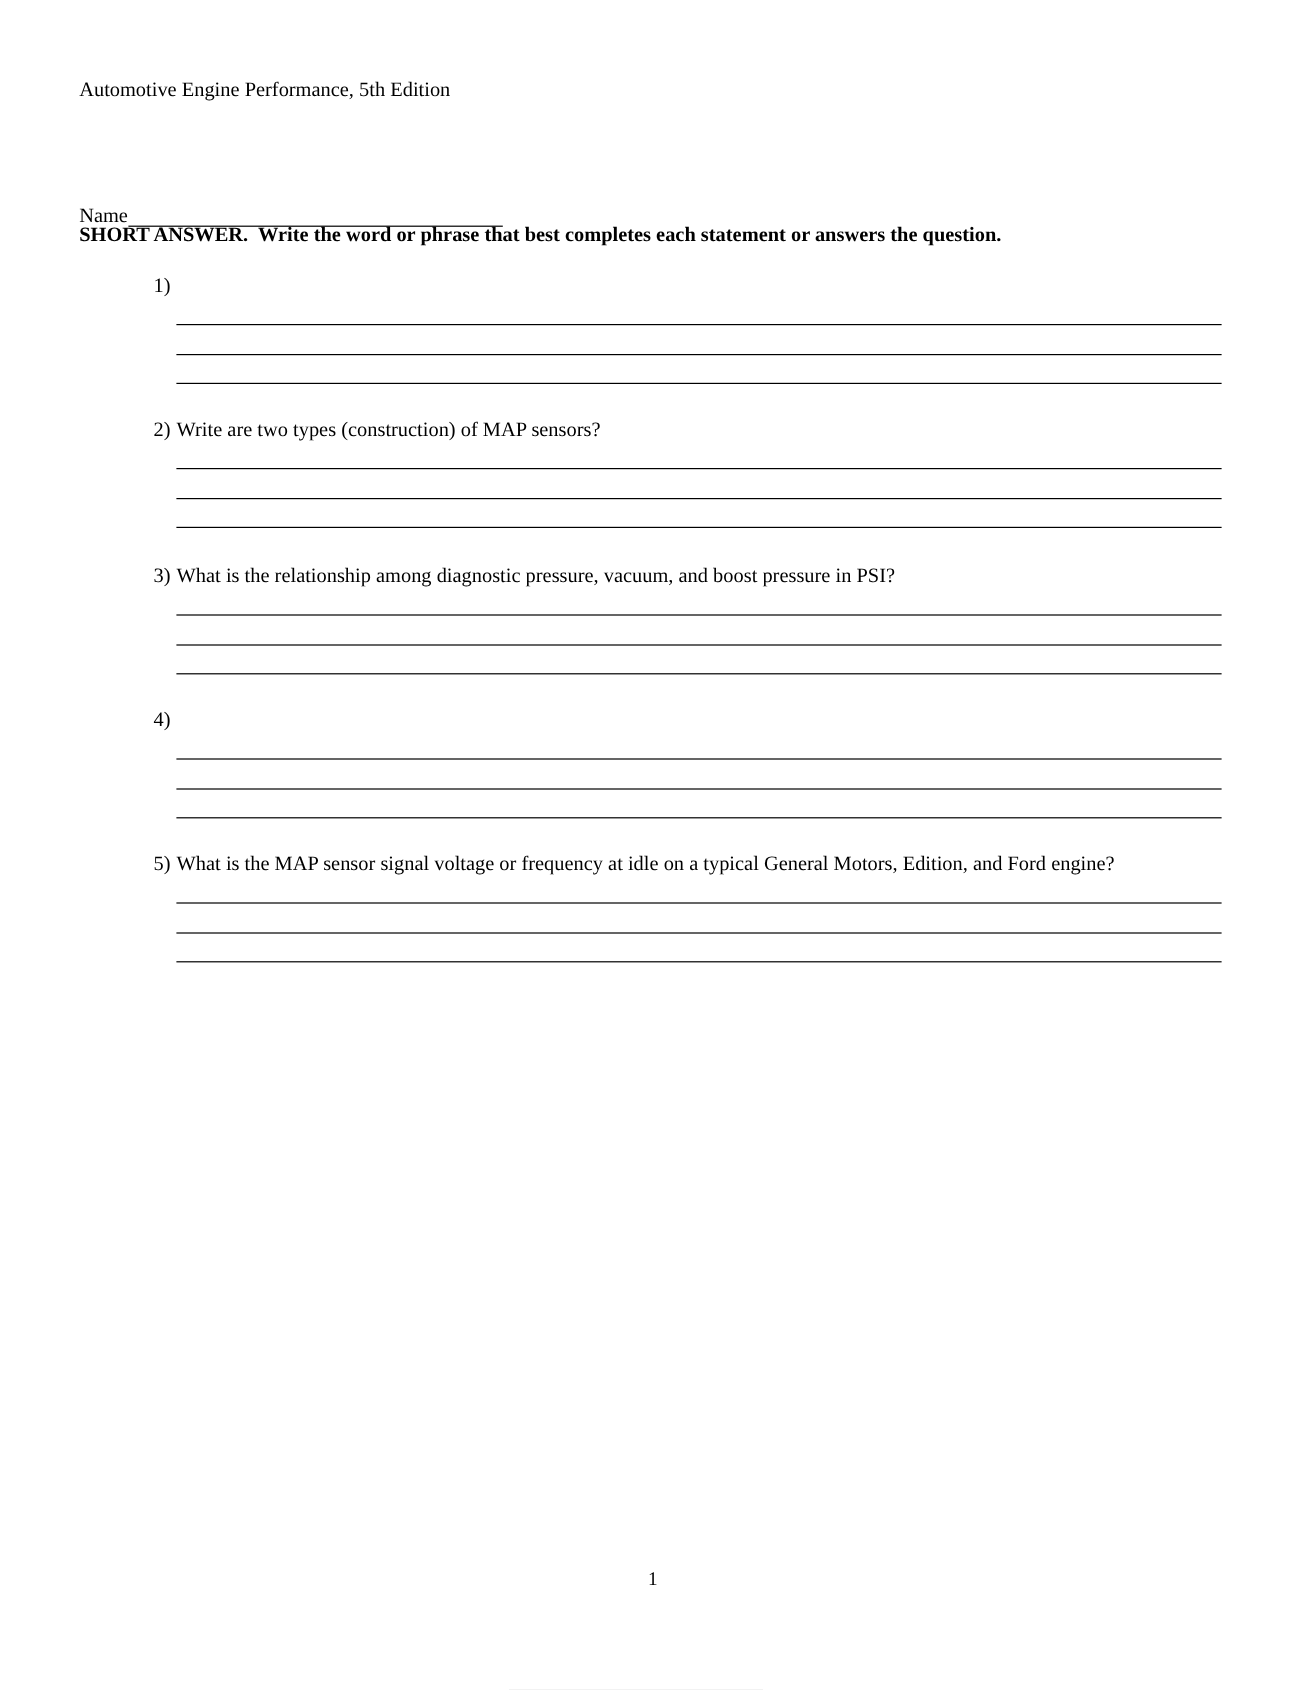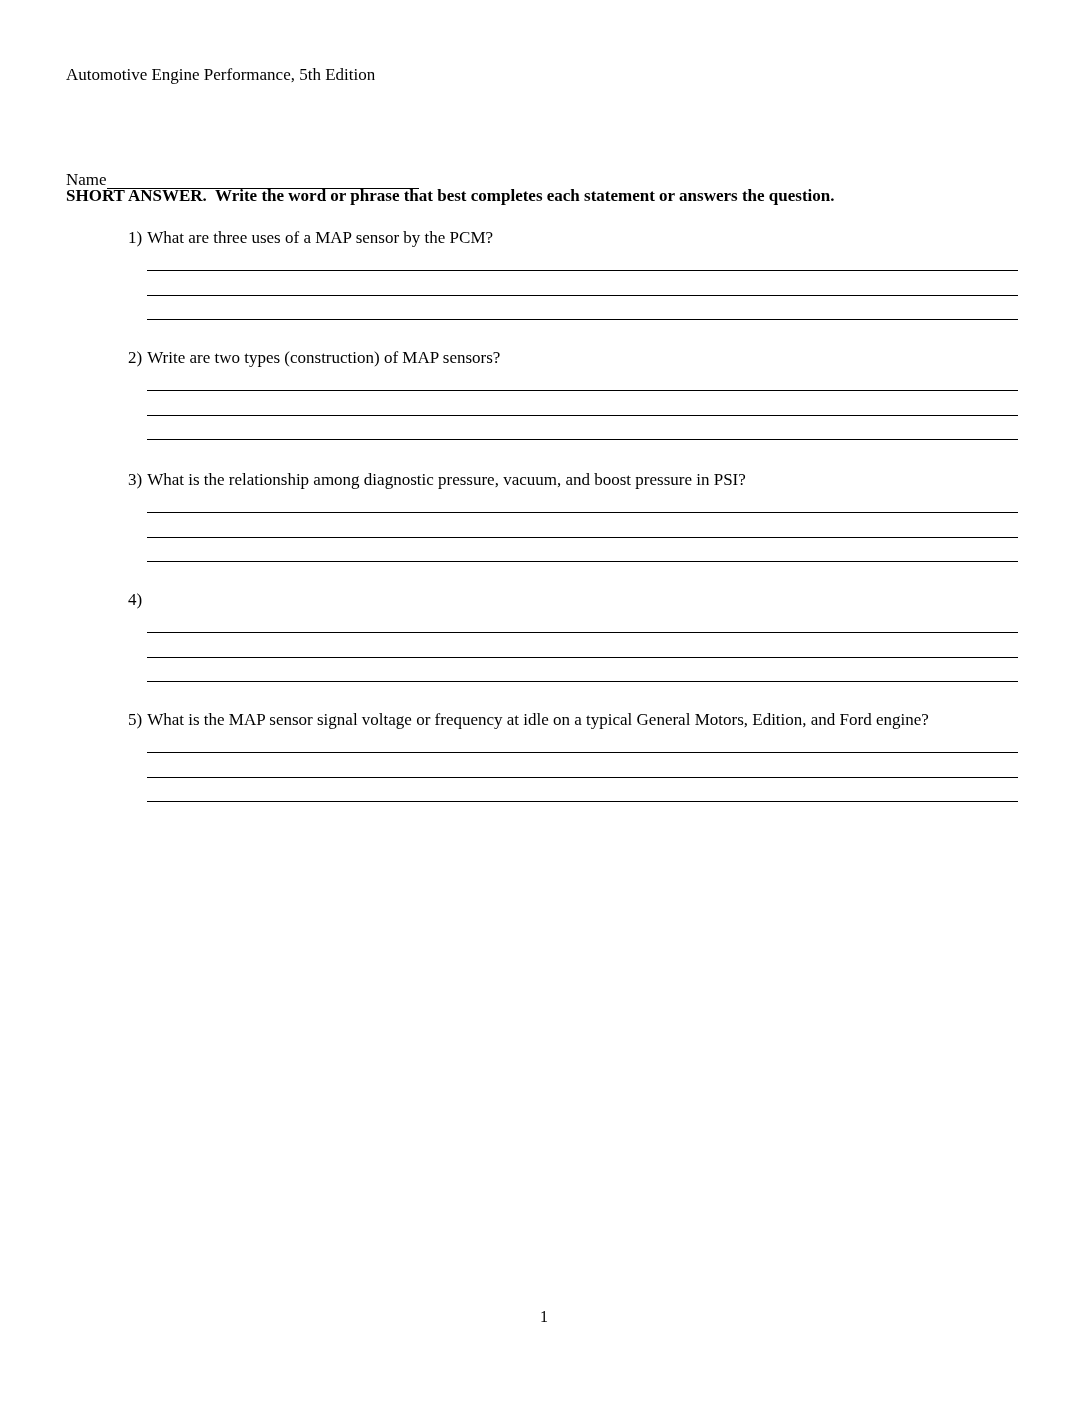--- a/index.html
+++ b/index.html
@@ -105,21 +105,20 @@
   <div class="name-row">
     <span class="name-label">Name</span>
     <span class="name-blank"></span>
   </div>
 
   <div class="section-heading">SHORT ANSWER.  Write the word or phrase that best completes each statement or answers the question.</div>
 
   <div class="question q1">
     <div class="q-top">
       <span class="q-number">1)</span>
-      <span class="q-text">What are three uses of a MAP sensor by the PCM?</span>
     </div>
     <div class="answers">
       <div class="answer-line"></div>
       <div class="answer-line"></div>
       <div class="answer-line"></div>
     </div>
   </div>
 
   <div class="question q2">
     <div class="q-top">

